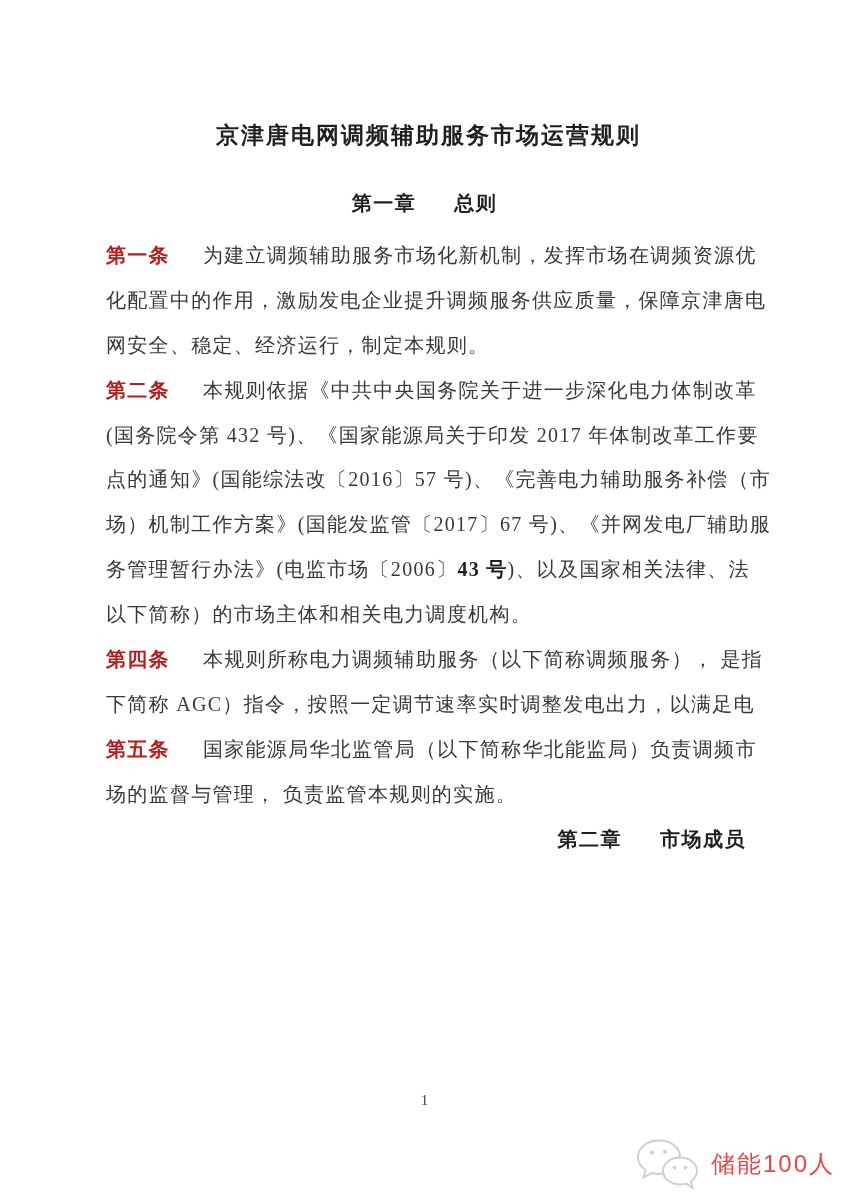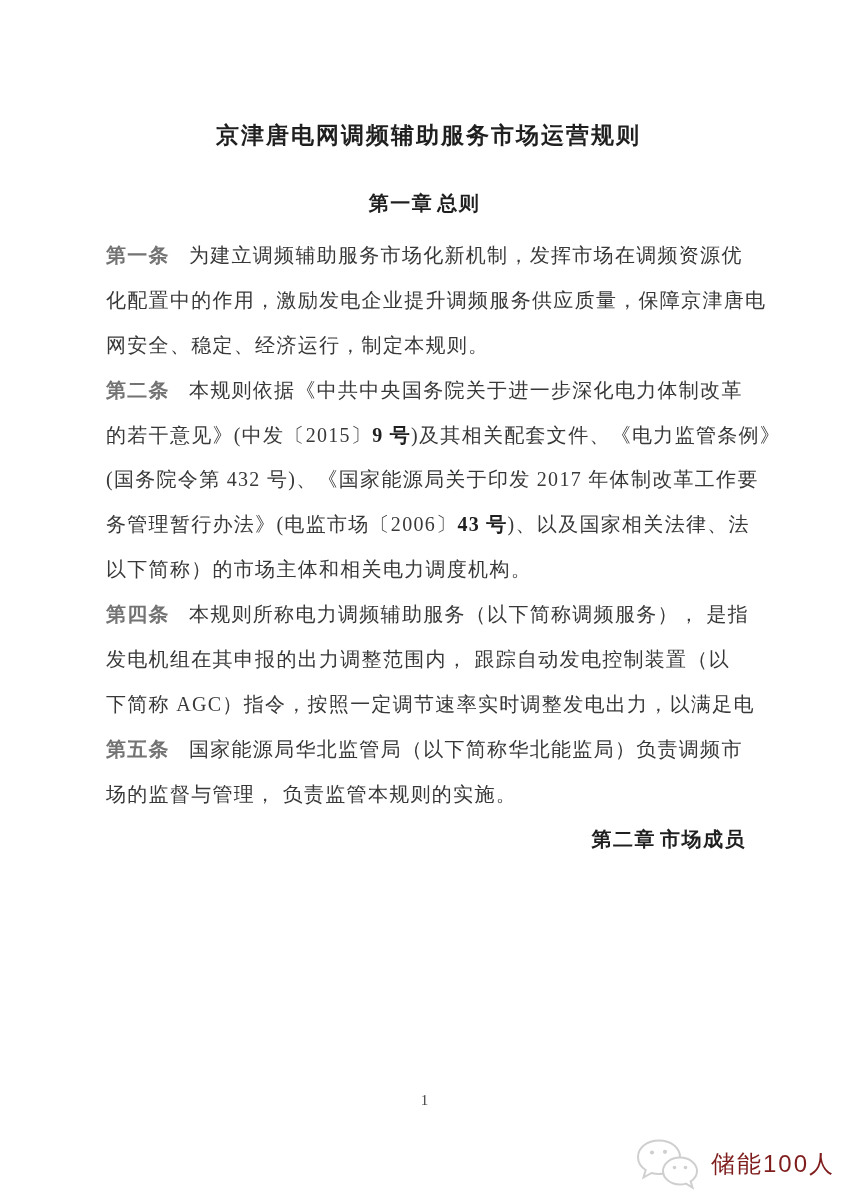--- a/index.html
+++ b/index.html
@@ -32,39 +32,39 @@
     position: absolute;
     left: 0;
     width: 100%;
     text-align: center;
     font-size: 20px;
     font-weight: bold;
     letter-spacing: 1.5px;
     color: #1f1f1f;
   }
   .chapter-1 { top: 190px; }
-  .ch-num { margin-right: 4px; }
+  .ch-num { margin-right: 38px; }
   .body-block {
     position: absolute;
     top: 233px;
     left: 106px;
     width: 640px;
   }
   .line {
     height: 44.9px;
     line-height: 44.9px;
     font-size: 20px;
     letter-spacing: 1.3px;
     white-space: nowrap;
     color: #383838;
   }
   .art-label {
     font-weight: bold;
-    color: #737373;
-    margin-right: 19px;
+    color: #b91c1c;
+    margin-right: 33px;
   }
   .b {
     font-weight: bold;
     color: #1f1f1f;
   }
   .chapter-inline {
     height: 44.9px;
     line-height: 44.9px;
     text-align: right;
     font-size: 20px;
@@ -85,21 +85,21 @@
     position: absolute;
     top: 1138px;
     right: 14px;
     display: flex;
     align-items: center;
     gap: 12px;
   }
   .watermark-text {
     font-size: 24px;
     letter-spacing: 2px;
-    color: #7f1d1d;
+    color: #ef4444;
     font-family: "Liberation Sans", "DejaVu Sans", sans-serif;
   }
   .wechat-svg { display: block; }
 </style>
 </head>
 <body>
 
 <div class="page">
 
   <h1 class="doc-title">京津唐电网调频辅助服务市场运营规则</h1>
@@ -108,28 +108,28 @@
     <span class="ch-num">第一章</span><span>总则</span>
   </div>
 
   <div class="body-block">
 
     <div class="line"><span class="art-label">第一条</span><span>为建立调频辅助服务市场化新机制，发挥市场在调频资源优</span></div>
     <div class="line">化配置中的作用，激励发电企业提升调频服务供应质量，保障京津唐电</div>
     <div class="line">网安全、稳定、经济运行，制定本规则。</div>
 
     <div class="line"><span class="art-label">第二条</span><span>本规则依据《中共中央国务院关于进一步深化电力体制改革</span></div>
-    <div class="line"><span>的若干意见》(中发〔2015〕</span><span class="b">9 号</span><span>)及其相关配套文件、《电力监管条例》</span></div>
     <div class="line">(国务院令第 432 号)、《国家能源局关于印发 2017 年体制改革工作要</div>
+    <div class="line">点的通知》(国能综法改〔2016〕57 号)、《完善电力辅助服务补偿（市</div>
+    <div class="line">场）机制工作方案》(国能发监管〔2017〕67 号)、《并网发电厂辅助服</div>
     <div class="line"><span>务管理暂行办法》(电监市场〔2006〕</span><span class="b">43 号</span><span>)、以及国家相关法律、法</span></div>
 
     <div class="line">以下简称）的市场主体和相关电力调度机构。</div>
 
     <div class="line"><span class="art-label">第四条</span><span>本规则所称电力调频辅助服务（以下简称调频服务）， 是指</span></div>
-    <div class="line">发电机组在其申报的出力调整范围内， 跟踪自动发电控制装置（以</div>
     <div class="line">下简称 AGC）指令，按照一定调节速率实时调整发电出力，以满足电</div>
 
     <div class="line"><span class="art-label">第五条</span><span>国家能源局华北监管局（以下简称华北能监局）负责调频市</span></div>
     <div class="line">场的监督与管理， 负责监管本规则的实施。</div>
 
     <div class="chapter-inline">
       <span class="ch-num">第二章</span><span>市场成员</span>
     </div>
 
   </div>

